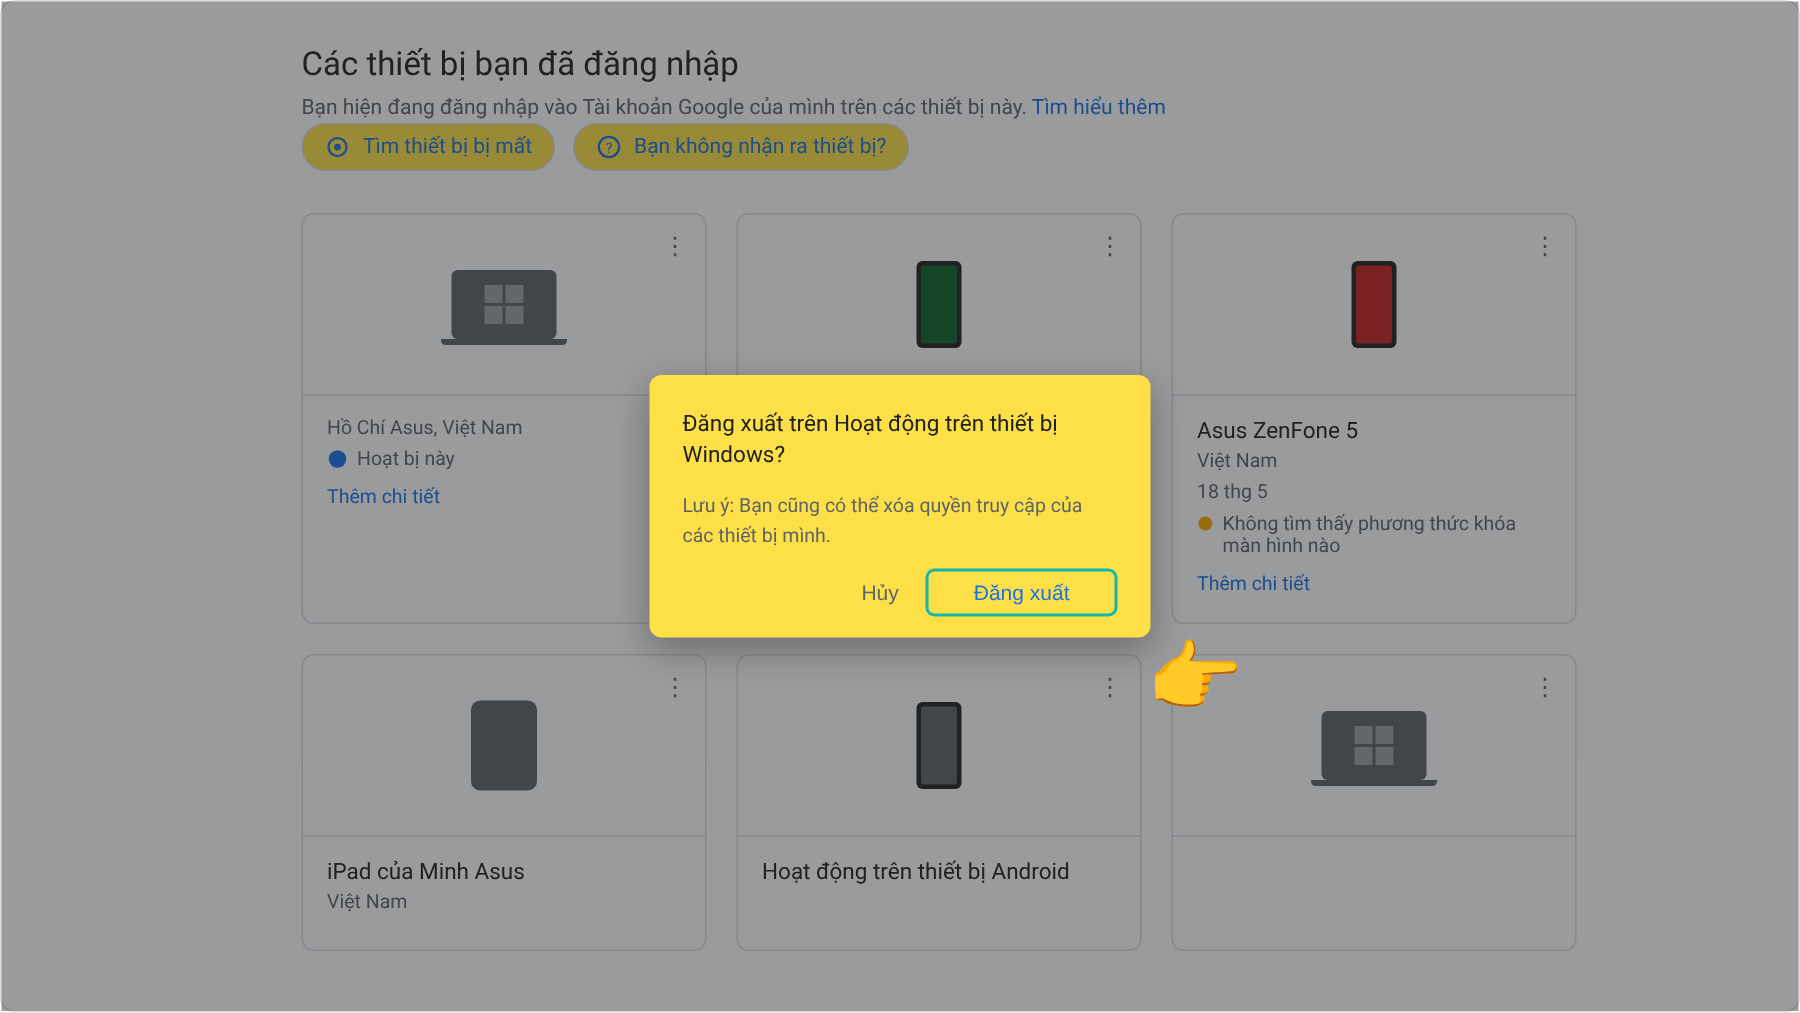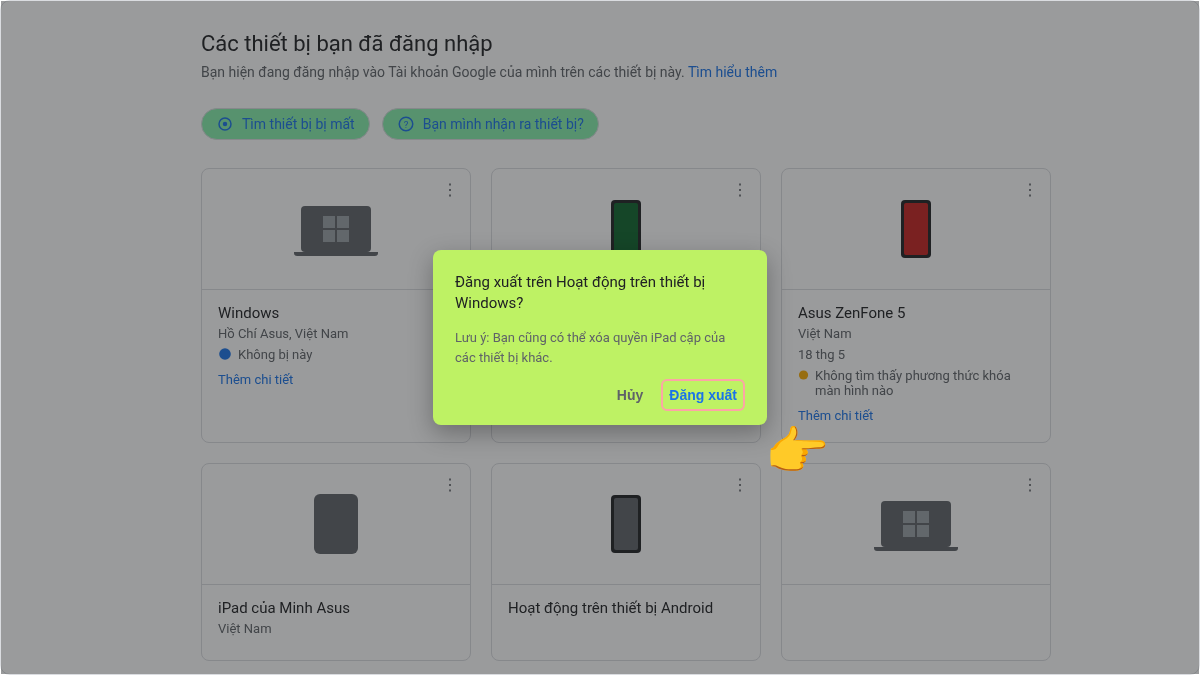--- a/index.html
+++ b/index.html
@@ -1,22 +1,22 @@
 <!DOCTYPE html>
 <html><head>
 <meta charset="utf-8">
 <style>
   html,body{margin:0;padding:0;font-family:Roboto,Arial,sans-serif;background:#fff;color:#202124;width:1200px;height:675px;overflow:hidden}
   .page{width:1200px;height:675px;position:relative;background:#fff;border:1px solid #dadce0;border-radius:10px;box-sizing:border-box}
   .content{padding:30px 60px 0 200px}
   h1{font-size:22px;font-weight:400;margin:0 0 8px}
-  .sub{font-size:14px;color:#5f6368;margin-bottom:28px}
+  .sub{font-size:14px;color:#5f6368;margin-bottom:2px}
   .sub a{color:#1a73e8;text-decoration:none}
   .chips{display:flex;gap:12px;margin-bottom:28px}
-  .chip{display:flex;align-items:center;gap:8px;border:1px solid #dadce0;border-radius:18px;padding:6px 14px;font-size:14px;color:#1a73e8;background:#86efac}
+  .chip{display:flex;align-items:center;gap:8px;border:1px solid #dadce0;border-radius:18px;padding:6px 14px;font-size:14px;color:#1a73e8;background:#fde047}
   .chip svg{width:18px;height:18px}
   .grid{display:grid;grid-template-columns:repeat(3, 270px);gap:20px}
   .card{border:1px solid #dadce0;border-radius:8px;background:#fff;position:relative;display:flex;flex-direction:column}
   .card-top{height:120px;display:flex;align-items:center;justify-content:center;position:relative}
   .more{position:absolute;top:8px;right:8px;width:24px;height:24px;display:flex;align-items:center;justify-content:center;color:#5f6368;cursor:pointer}
   .divider{border-top:1px solid #dadce0}
   .card-body{padding:14px 16px 18px}
   .dev-name{font-size:15px;color:#202124;margin-bottom:4px}
   .dev-loc{font-size:13px;color:#5f6368;margin-bottom:6px}
   .row{display:flex;align-items:flex-start;gap:6px;font-size:13px;color:#5f6368;margin-bottom:6px}
@@ -29,27 +29,27 @@
   .grid4{display:grid;grid-template-columns:12px 12px;grid-template-rows:12px 12px;gap:2px}
   .grid4 span{background:#9aa0a6}
   .phone{width:30px;height:58px;background:#202124;border-radius:4px;position:relative}
   .phone.green:before{content:"";position:absolute;top:3px;left:3px;right:3px;bottom:3px;background:#0d652d;border-radius:2px}
   .phone.pink:before{content:"";position:absolute;top:3px;left:3px;right:3px;bottom:3px;background:#c5221f;border-radius:2px}
   .phone.gray:before{content:"";position:absolute;top:3px;left:3px;right:3px;bottom:3px;background:#5f6368;border-radius:2px}
   .tablet{width:44px;height:60px;background:#5f6368;border-radius:6px;display:flex;align-items:center;justify-content:center}
   .apple{color:#c0c0c0;font-size:16px}
   
   .scrim{position:absolute;inset:0;background:rgba(32,33,36,.45);display:flex;align-items:center;justify-content:center}
-  .dialog{width:290px;background:#bef264;border-radius:8px;padding:22px 22px 14px;box-shadow:0 8px 24px rgba(0,0,0,.3);position:relative}
+  .dialog{width:290px;background:#fde047;border-radius:8px;padding:22px 22px 14px;box-shadow:0 8px 24px rgba(0,0,0,.3);position:relative}
   .dlg-title{font-size:15px;color:#202124;margin-bottom:14px;line-height:1.4}
   .dlg-body{font-size:13px;color:#5f6368;line-height:1.5;margin-bottom:12px}
   .dlg-actions{display:flex;justify-content:flex-end;gap:6px;align-items:center}
-  .btn{font-size:14px;font-weight:700;padding:8px 12px;border-radius:4px;cursor:pointer;background:none;border:none}
+  .btn{font-size:14px;font-weight:400;padding:8px 12px;border-radius:4px;cursor:pointer;background:none;border:none}
   .btn.cancel{color:#5f6368}
-  .btn.primary{color:#1a73e8;border:2px solid #fca5a5;border-radius:6px;padding:6px 6px}
+  .btn.primary{color:#1a73e8;border:2px solid #14b8a6;border-radius:6px;padding:6px 30px}
   .pointer{position:absolute;left:760px;top:420px;width:70px;font-size:52px;transform:scaleX(-1)}
 </style>
 </head>
 <body>
 
 <div class="page">
   <div class="content">
     <h1>Các thiết bị bạn đã đăng nhập</h1>
     <div class="sub">
       <span>Bạn hiện đang đăng nhập vào Tài khoản Google của mình trên các thiết bị này.</span>
@@ -61,47 +61,46 @@
             <circle cx="12" cy="12" r="8" stroke="#1a73e8" stroke-width="2"></circle>
             <circle cx="12" cy="12" r="3" fill="#1a73e8"></circle>
           </svg>
         <span>Tìm thiết bị bị mất</span>
       </div>
       <div class="chip">
         <svg viewBox="0 0 24 24" fill="none">
             <circle cx="12" cy="12" r="9" stroke="#1a73e8" stroke-width="2"></circle>
             <text x="12" y="17" text-anchor="middle" font-size="13" fill="#1a73e8">?</text>
           </svg>
-        <span>Bạn mình nhận ra thiết bị?</span>
+        <span>Bạn không nhận ra thiết bị?</span>
       </div>
     </div>
 
     <div class="grid">
 
       <div class="card">
         <div class="card-top">
           <div class="more">⋮</div>
           <div class="laptop">
               <div class="grid4">
                 <span></span>
                 <span></span>
                 <span></span>
                 <span></span>
               </div>
             </div>
         </div>
         <div class="divider"></div>
         <div class="card-body">
-          <div class="dev-name">Windows</div>
           <div class="dev-loc">Hồ Chí Asus, Việt Nam</div>
           <div class="row blue">
             <svg width="14" height="14" viewBox="0 0 24 24">
                 <circle cx="12" cy="12" r="10"></circle>
               </svg>
-            <span>Không bị này</span>
+            <span>Hoạt bị này</span>
           </div>
           <a class="link">Thêm chi tiết</a>
         </div>
       </div>
 
       <div class="card">
         <div class="card-top">
           <div class="more">⋮</div>
           <div class="phone green"></div>
         </div>
@@ -167,21 +166,21 @@
             </div>
         </div>
         <div class="divider"></div>
       </div>
     </div>
   </div>
 
   <div class="scrim">
     <div class="dialog">
       <div class="dlg-title">Đăng xuất trên Hoạt động trên thiết bị Windows?</div>
-      <div class="dlg-body">Lưu ý: Bạn cũng có thể xóa quyền iPad cập của các thiết bị khác.</div>
+      <div class="dlg-body">Lưu ý: Bạn cũng có thể xóa quyền truy cập của các thiết bị mình.</div>
       <div class="dlg-actions">
         <button class="btn cancel">Hủy</button>
         <button class="btn primary">Đăng xuất</button>
       </div>
     </div>
   </div>
   <div class="pointer">👈</div>
 </div>
 
 </body></html>

